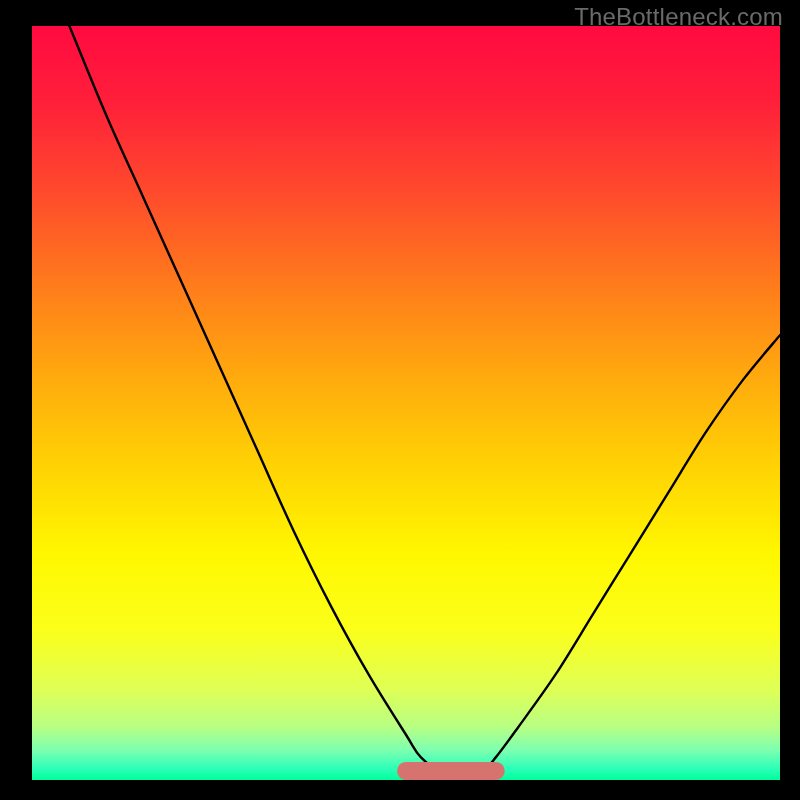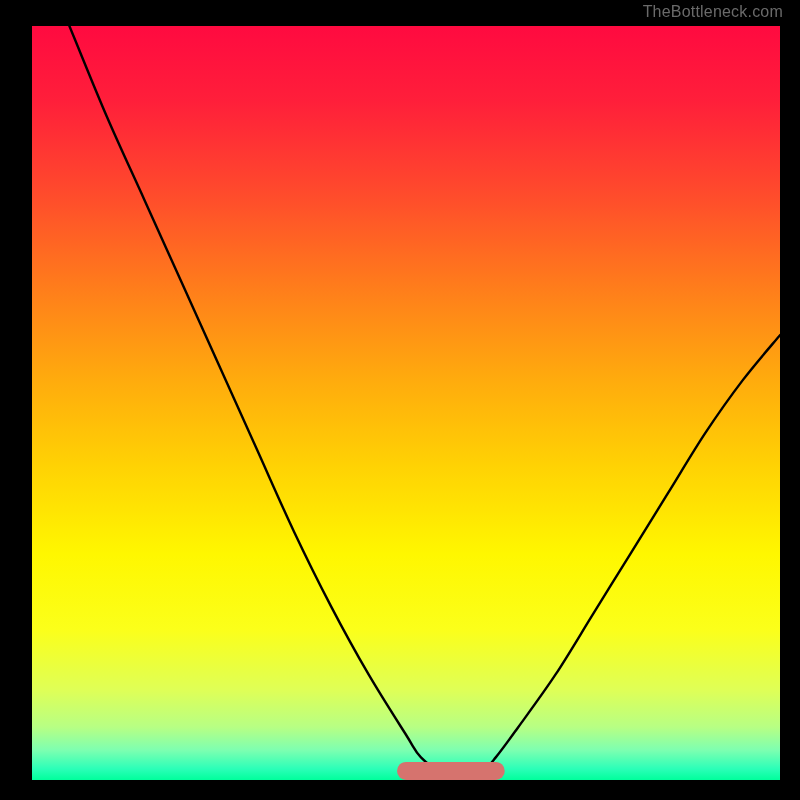--- a/index.html
+++ b/index.html
@@ -33,21 +33,21 @@
       #dfff56 88%,
       #b7ff84 93%,
       #7effb0 96%,
       #2cffb8 98.5%,
       #00ff9c 100%
     );
   }
   .watermark {
     position: absolute;
     color: #6a6a6a;
-    font-size: 16px;
+    font-size: 24px;
     font-weight: 500;
     letter-spacing: 0.2px;
     white-space: nowrap;
   }
   svg.curves {
     position: absolute;
     top: 0;
     left: 0;
   }
 </style>

